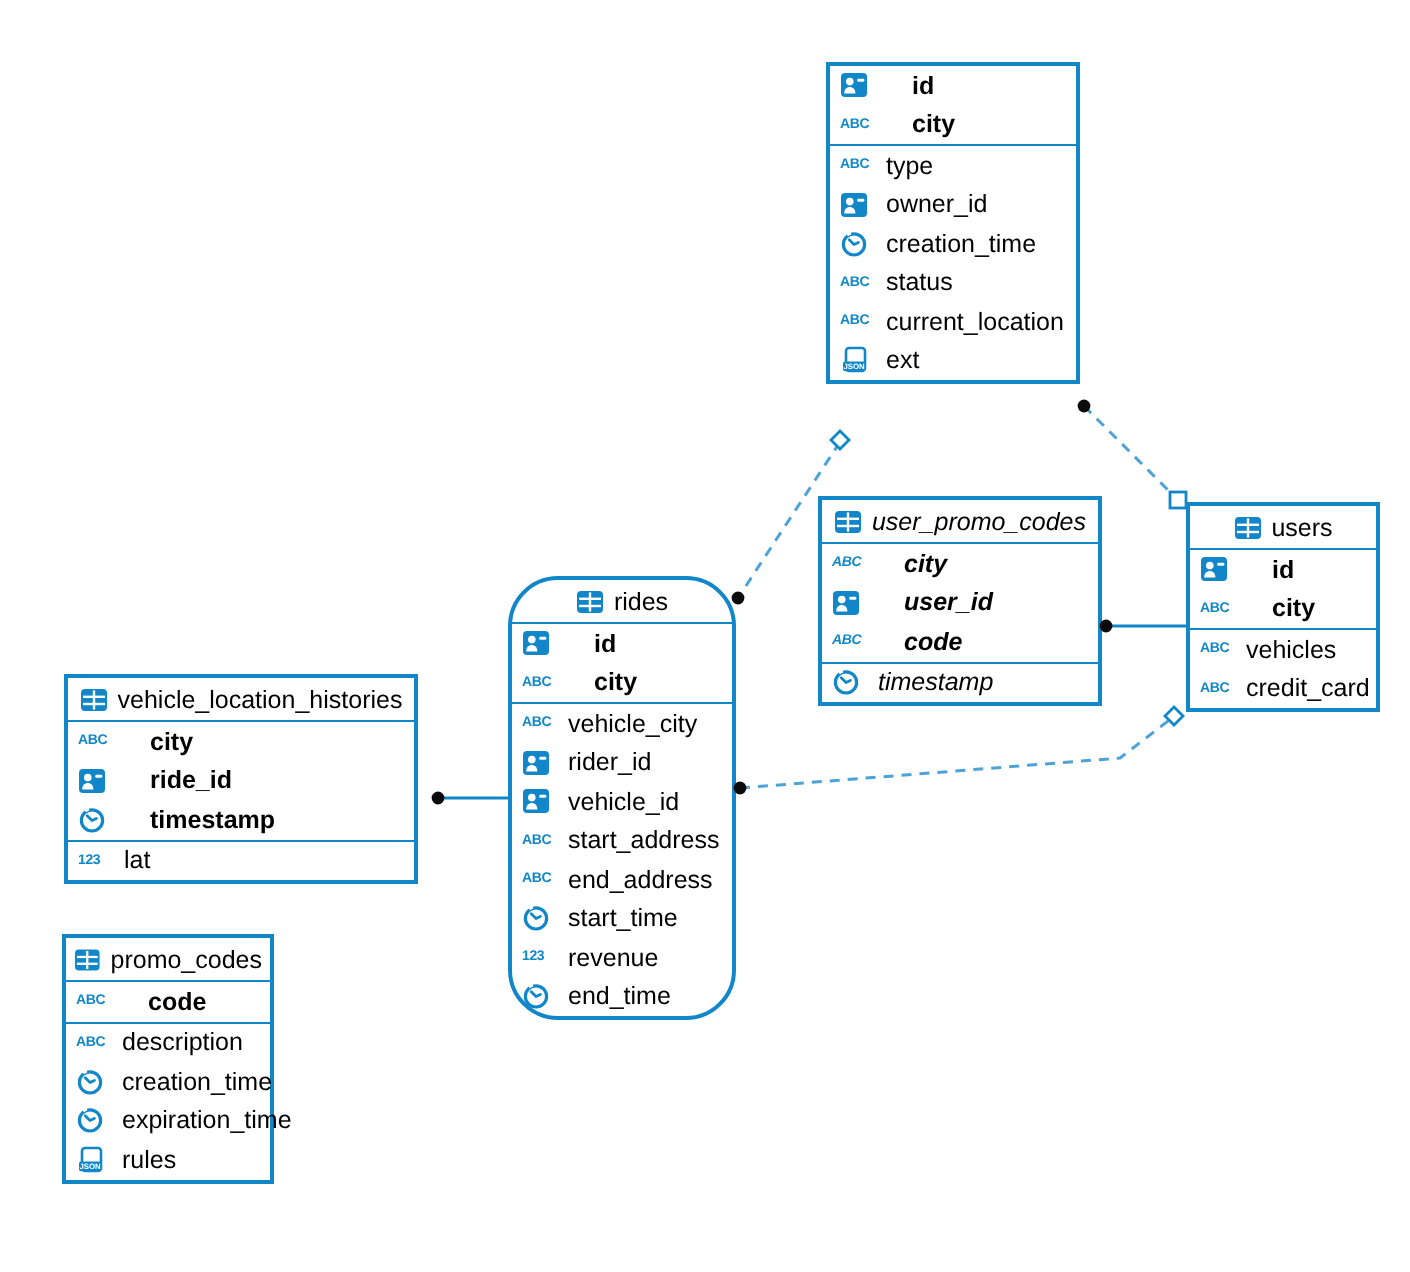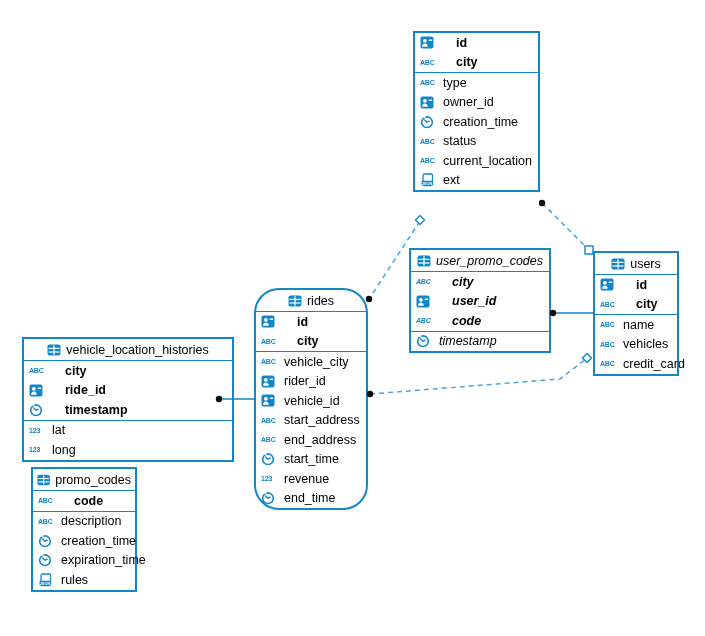--- a/index.html
+++ b/index.html
@@ -165,21 +165,21 @@
         <span class="icon-box">
           <svg width="14" height="14" viewBox="0 0 14 14">
       <circle cx="7" cy="7.2" r="5.3" fill="none" stroke="#1187c9" stroke-width="1.6"></circle>
       <path d="M7 7.2 L4.6 4.9 M7 7.2 L9.2 6.2" fill="none" stroke="#1187c9" stroke-width="1.4" stroke-linecap="round"></path>
       <path d="M3.4 2.2 L5.2 1.2" stroke="#fff" stroke-width="2.2"></path>
     </svg>
         </span>
         <span class="cname">timestamp</span>
       </div>
     </div>
-    <div class="table-card" style="left: 593px; top: 251px; width: 86px;">
+    <div class="table-card" style="left: 593px; top: 251px; width: 97px;">
       <div class="thead">
         <svg width="14" height="12" viewBox="0 0 14 12">
       <rect x="0.5" y="0.5" width="13" height="11" rx="2" fill="#1187c9"></rect>
       <line x1="1.5" y1="4.4" x2="12.5" y2="4.4" stroke="#fff" stroke-width="1.2"></line>
       <line x1="7" y1="1.2" x2="7" y2="10.8" stroke="#fff" stroke-width="1.2"></line>
       <line x1="1.5" y1="8" x2="12.5" y2="8" stroke="#fff" stroke-width="1.2"></line>
     </svg>
         <span class="tname">users</span>
       </div>
       <div class="row pk">
@@ -193,26 +193,20 @@
         </span>
         <span class="cname">id</span>
       </div>
       <div class="row pk">
         <span class="icon-box">
           <span class="ticon-text">ABC</span>
         </span>
         <span class="cname">city</span>
       </div>
       <div class="sep"></div>
-      <div class="row">
-        <span class="icon-box">
-          <span class="ticon-text">ABC</span>
-        </span>
-        <span class="cname">name</span>
-      </div>
       <div class="row">
         <span class="icon-box">
           <span class="ticon-text">ABC</span>
         </span>
         <span class="cname">vehicles</span>
       </div>
       <div class="row">
         <span class="icon-box">
           <span class="ticon-text">ABC</span>
         </span>
@@ -307,21 +301,21 @@
         <span class="icon-box">
           <svg width="14" height="14" viewBox="0 0 14 14">
       <circle cx="7" cy="7.2" r="5.3" fill="none" stroke="#1187c9" stroke-width="1.6"></circle>
       <path d="M7 7.2 L4.6 4.9 M7 7.2 L9.2 6.2" fill="none" stroke="#1187c9" stroke-width="1.4" stroke-linecap="round"></path>
       <path d="M3.4 2.2 L5.2 1.2" stroke="#fff" stroke-width="2.2"></path>
     </svg>
         </span>
         <span class="cname">end_time</span>
       </div>
     </div>
-    <div class="table-card" style="left: 22px; top: 337px; width: 212px;">
+    <div class="table-card" style="left: 32px; top: 337px; width: 177px;">
       <div class="thead">
         <svg width="14" height="12" viewBox="0 0 14 12">
       <rect x="0.5" y="0.5" width="13" height="11" rx="2" fill="#1187c9"></rect>
       <line x1="1.5" y1="4.4" x2="12.5" y2="4.4" stroke="#fff" stroke-width="1.2"></line>
       <line x1="7" y1="1.2" x2="7" y2="10.8" stroke="#fff" stroke-width="1.2"></line>
       <line x1="1.5" y1="8" x2="12.5" y2="8" stroke="#fff" stroke-width="1.2"></line>
     </svg>
         <span class="tname">vehicle_location_histories</span>
       </div>
       <div class="row pk">
@@ -350,26 +344,20 @@
     </svg>
         </span>
         <span class="cname">timestamp</span>
       </div>
       <div class="sep"></div>
       <div class="row">
         <span class="icon-box">
           <span class="ticon-text">123</span>
         </span>
         <span class="cname">lat</span>
-      </div>
-      <div class="row">
-        <span class="icon-box">
-          <span class="ticon-text">123</span>
-        </span>
-        <span class="cname">long</span>
       </div>
     </div>
     <div class="table-card" style="left: 31px; top: 467px; width: 106px;">
       <div class="thead">
         <svg width="14" height="12" viewBox="0 0 14 12">
       <rect x="0.5" y="0.5" width="13" height="11" rx="2" fill="#1187c9"></rect>
       <line x1="1.5" y1="4.4" x2="12.5" y2="4.4" stroke="#fff" stroke-width="1.2"></line>
       <line x1="7" y1="1.2" x2="7" y2="10.8" stroke="#fff" stroke-width="1.2"></line>
       <line x1="1.5" y1="8" x2="12.5" y2="8" stroke="#fff" stroke-width="1.2"></line>
     </svg>

